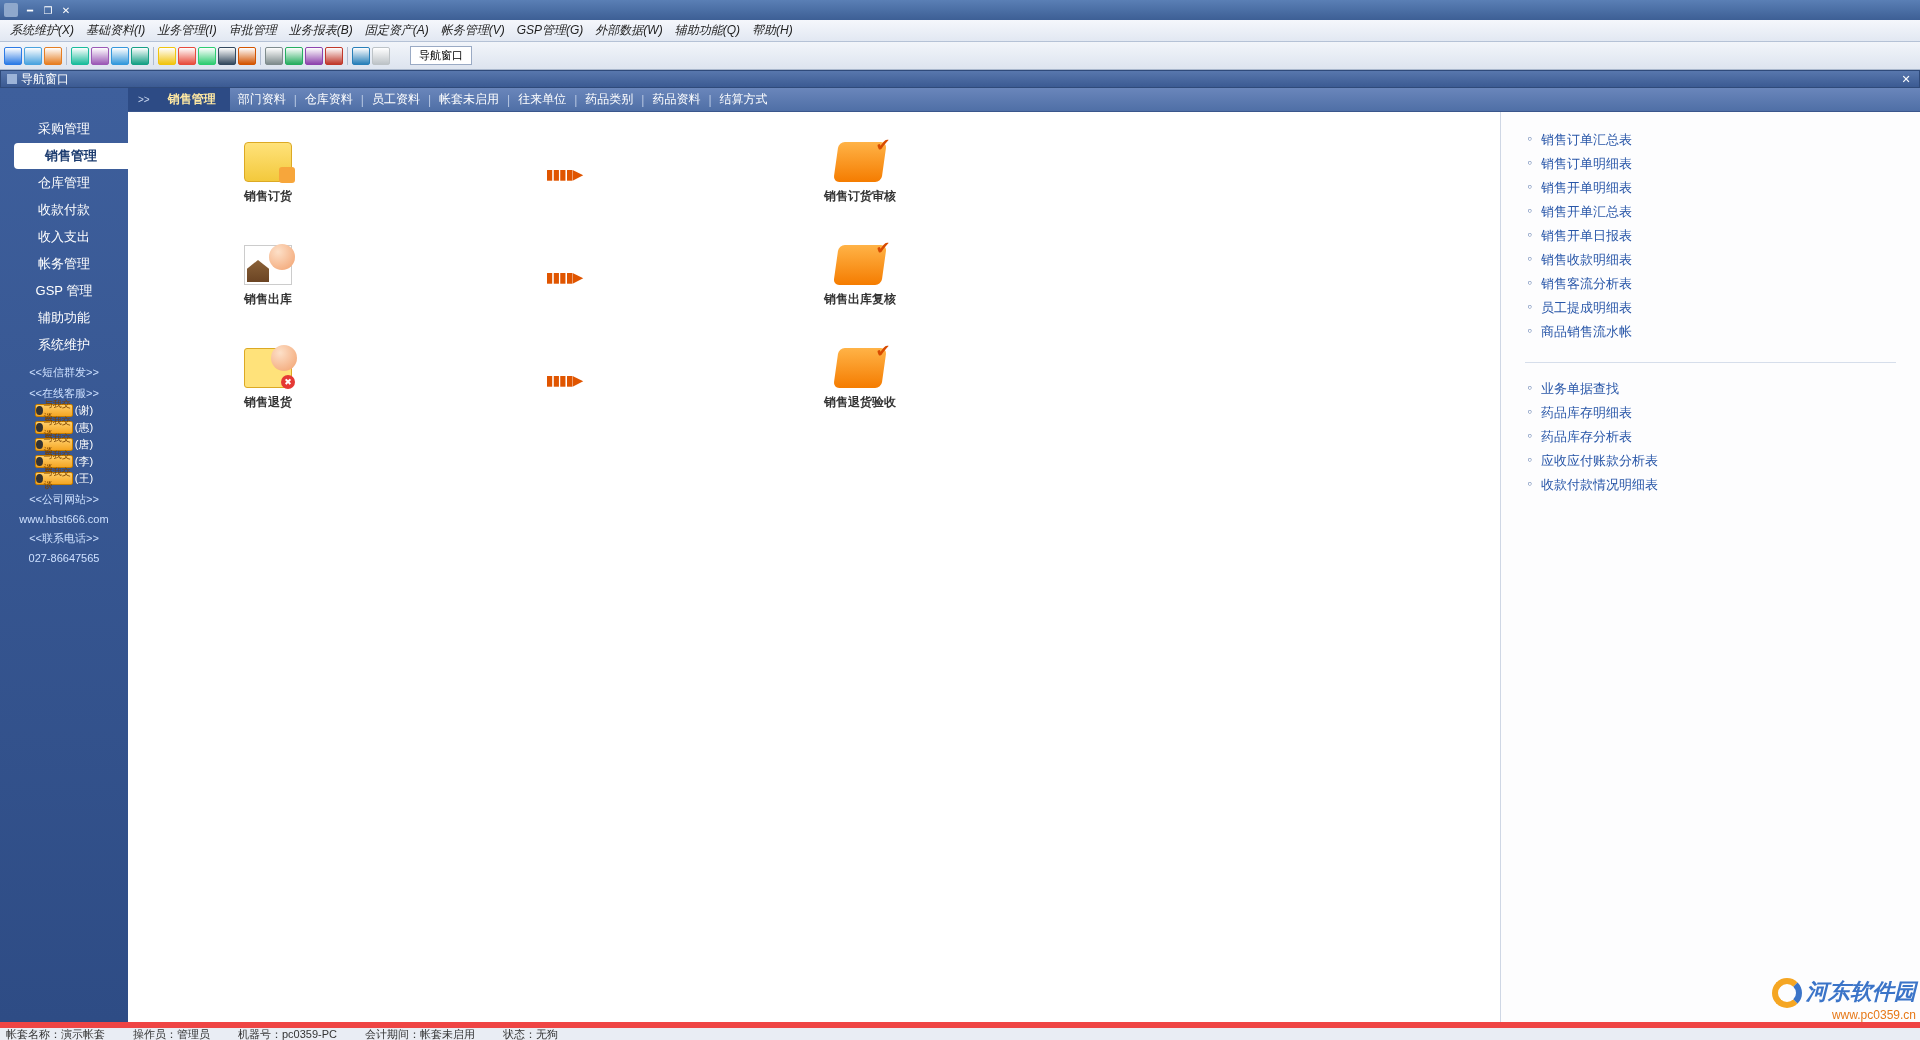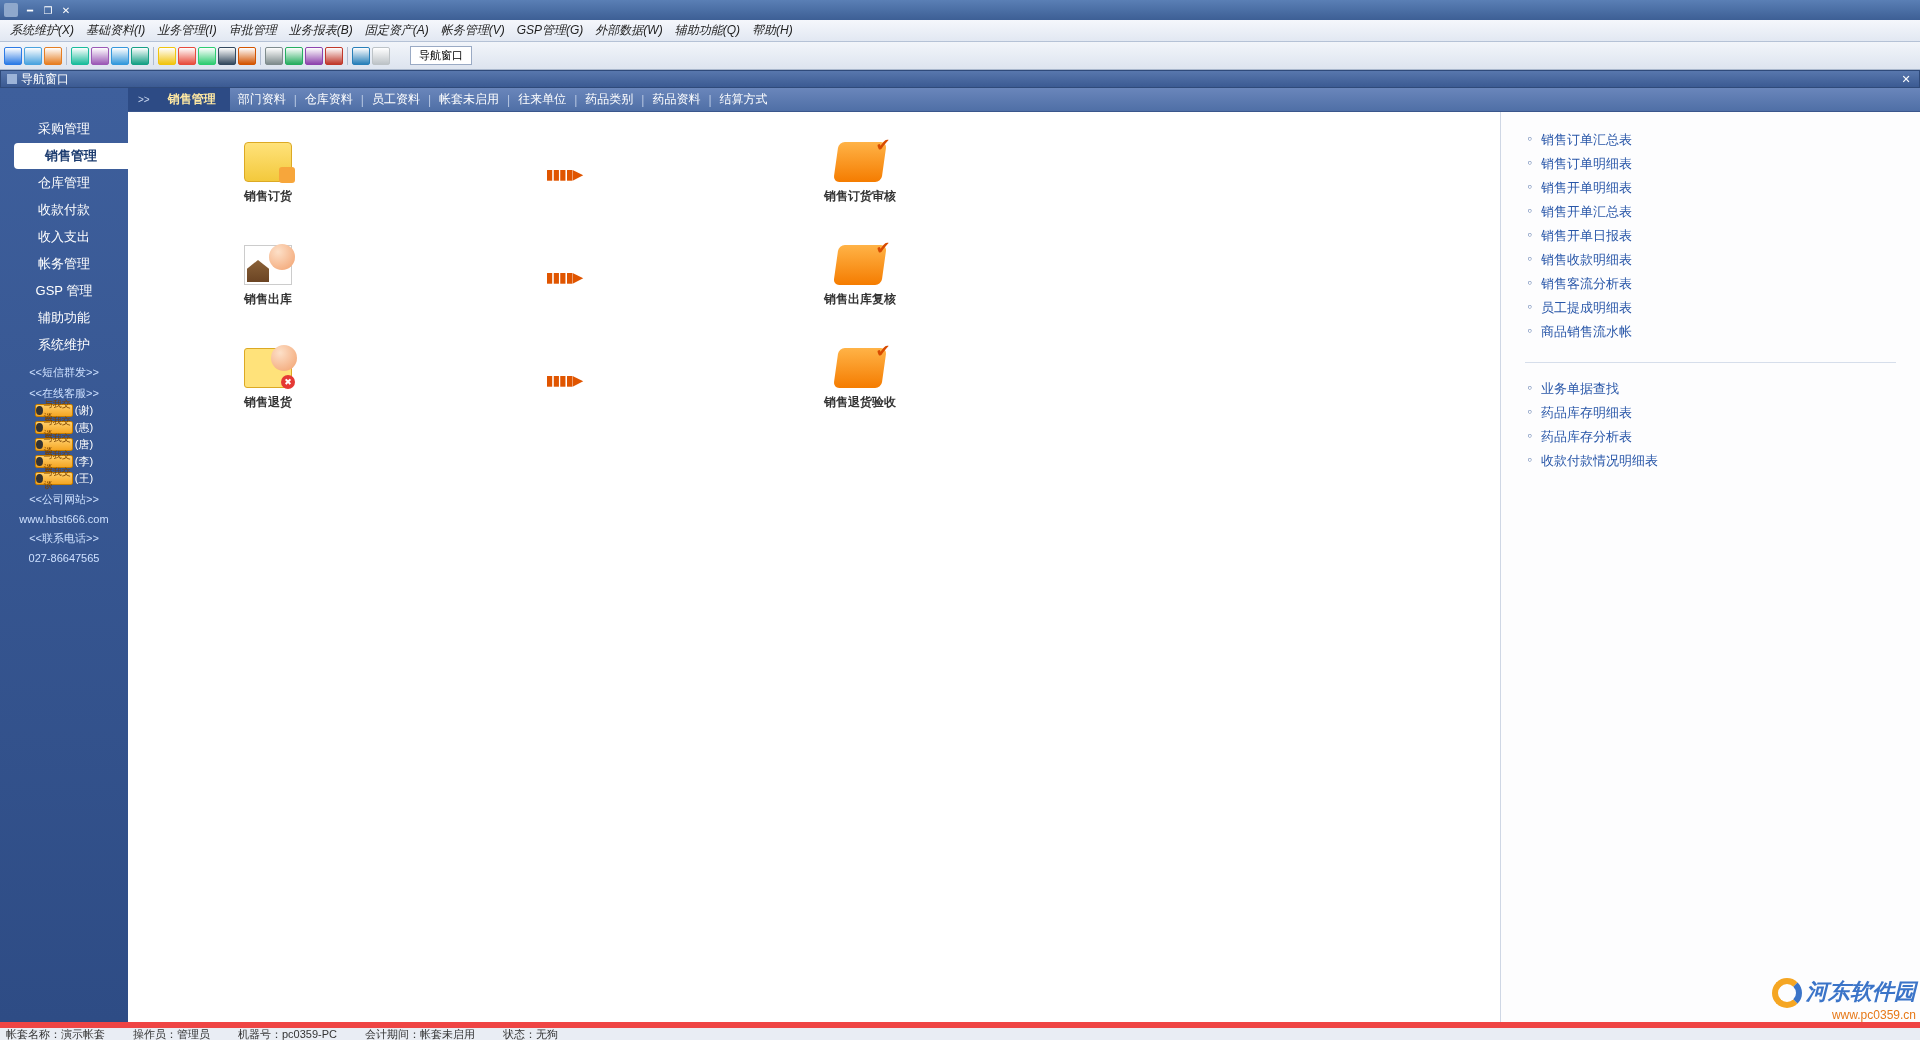--- a/index.html
+++ b/index.html
@@ -254,20 +254,21 @@
             <li>销售收款明细表</li>
             <li>销售客流分析表</li>
             <li>员工提成明细表</li>
             <li>商品销售流水帐</li>
           </ul>
           <div class="rdiv"></div>
           <ul class="rlist">
             <li>业务单据查找</li>
             <li>药品库存明细表</li>
             <li>药品库存分析表</li>
+            <li>应收应付账款分析表</li>
             <li>收款付款情况明细表</li>
           </ul>
         </div>
     </div>
   </div>
 </div>
 
 <div class="statusbar">
   <span class="sseg"><span>帐套名称：</span><span>演示帐套</span></span>
   <span class="sseg"><span>操作员：</span><span>管理员</span></span>

